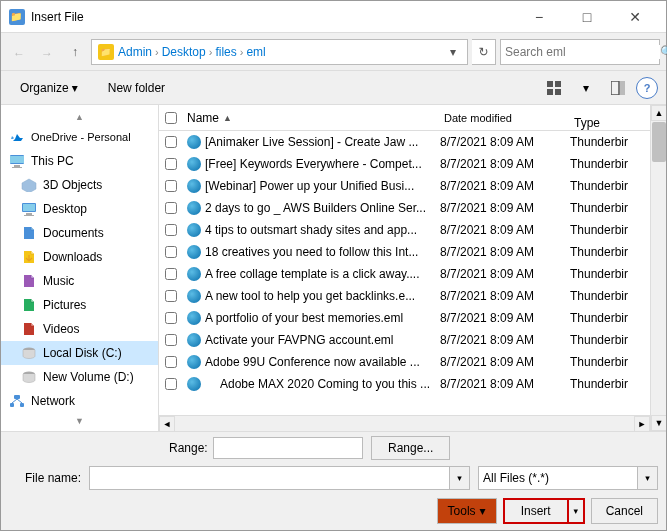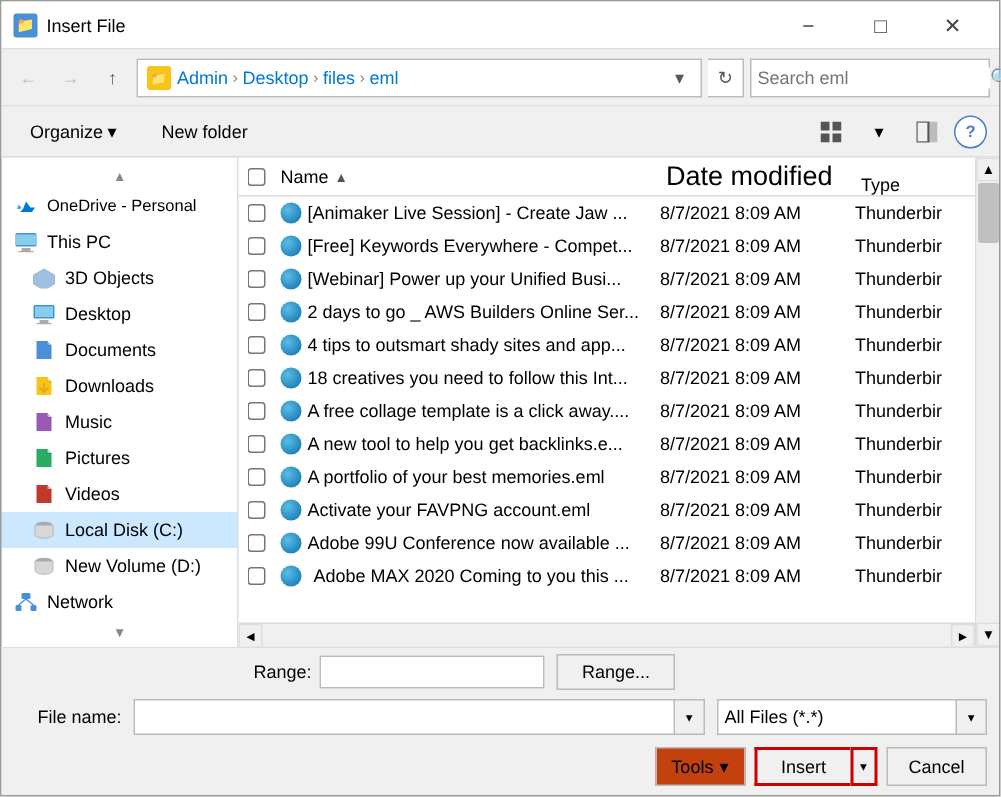--- a/index.html
+++ b/index.html
@@ -245,21 +245,21 @@
       flex: 1;
       padding: 0 4px;
       font-size: 12px;
       color: #000;
       display: flex; align-items: center; gap: 4px;
       cursor: pointer;
     }
     .col-date {
       width: 130px;
       padding: 0 4px;
-      font-size: 18px;
+      font-size: 11px;
       color: #000;
       flex-shrink: 0;
     }
     .col-type {
       width: 80px;
       padding: 0 4px;
       font-size: 12px;
       color: #000;
       flex-shrink: 0;
       margin-top: 11px;
@@ -821,21 +821,21 @@
       <div class="tb-icon" style="background: radial-gradient(circle at 35% 35%, rgb(91, 188, 229), rgb(10, 111, 172)); width: 14px; height: 14px; border-radius: 50%; flex-shrink: 0; margin-left: 4px;"></div>
       <div class="file-row-name" style="padding-left:4px;">Adobe 99U Conference now available ...</div>
       <div class="file-row-date">8/7/2021 8:09 AM</div>
       <div class="file-row-type">Thunderbir</div>
     </div>
             <div class="file-row">
       <div class="file-row-checkbox">
         <input type="checkbox" style="width: 12px; height: 12px;">
       </div>
       <div class="tb-icon" style="background: radial-gradient(circle at 35% 35%, rgb(91, 188, 229), rgb(10, 111, 172)); width: 14px; height: 14px; border-radius: 50%; flex-shrink: 0; margin-left: 4px;"></div>
-      <div class="file-row-name" style="padding-left:8px;">Adobe MAX 2020 Coming to you this ...</div>
+      <div class="file-row-name" style="padding-left:19px;">Adobe MAX 2020 Coming to you this ...</div>
       <div class="file-row-date">8/7/2021 8:09 AM</div>
       <div class="file-row-type">Thunderbir</div>
     </div>
           </div>
 
         <div class="horiz-scrollbar">
           <div class="horiz-scroll-left">◄</div>
           <div class="horiz-scroll-track"></div>
           <div class="horiz-scroll-right">►</div>
         </div>

